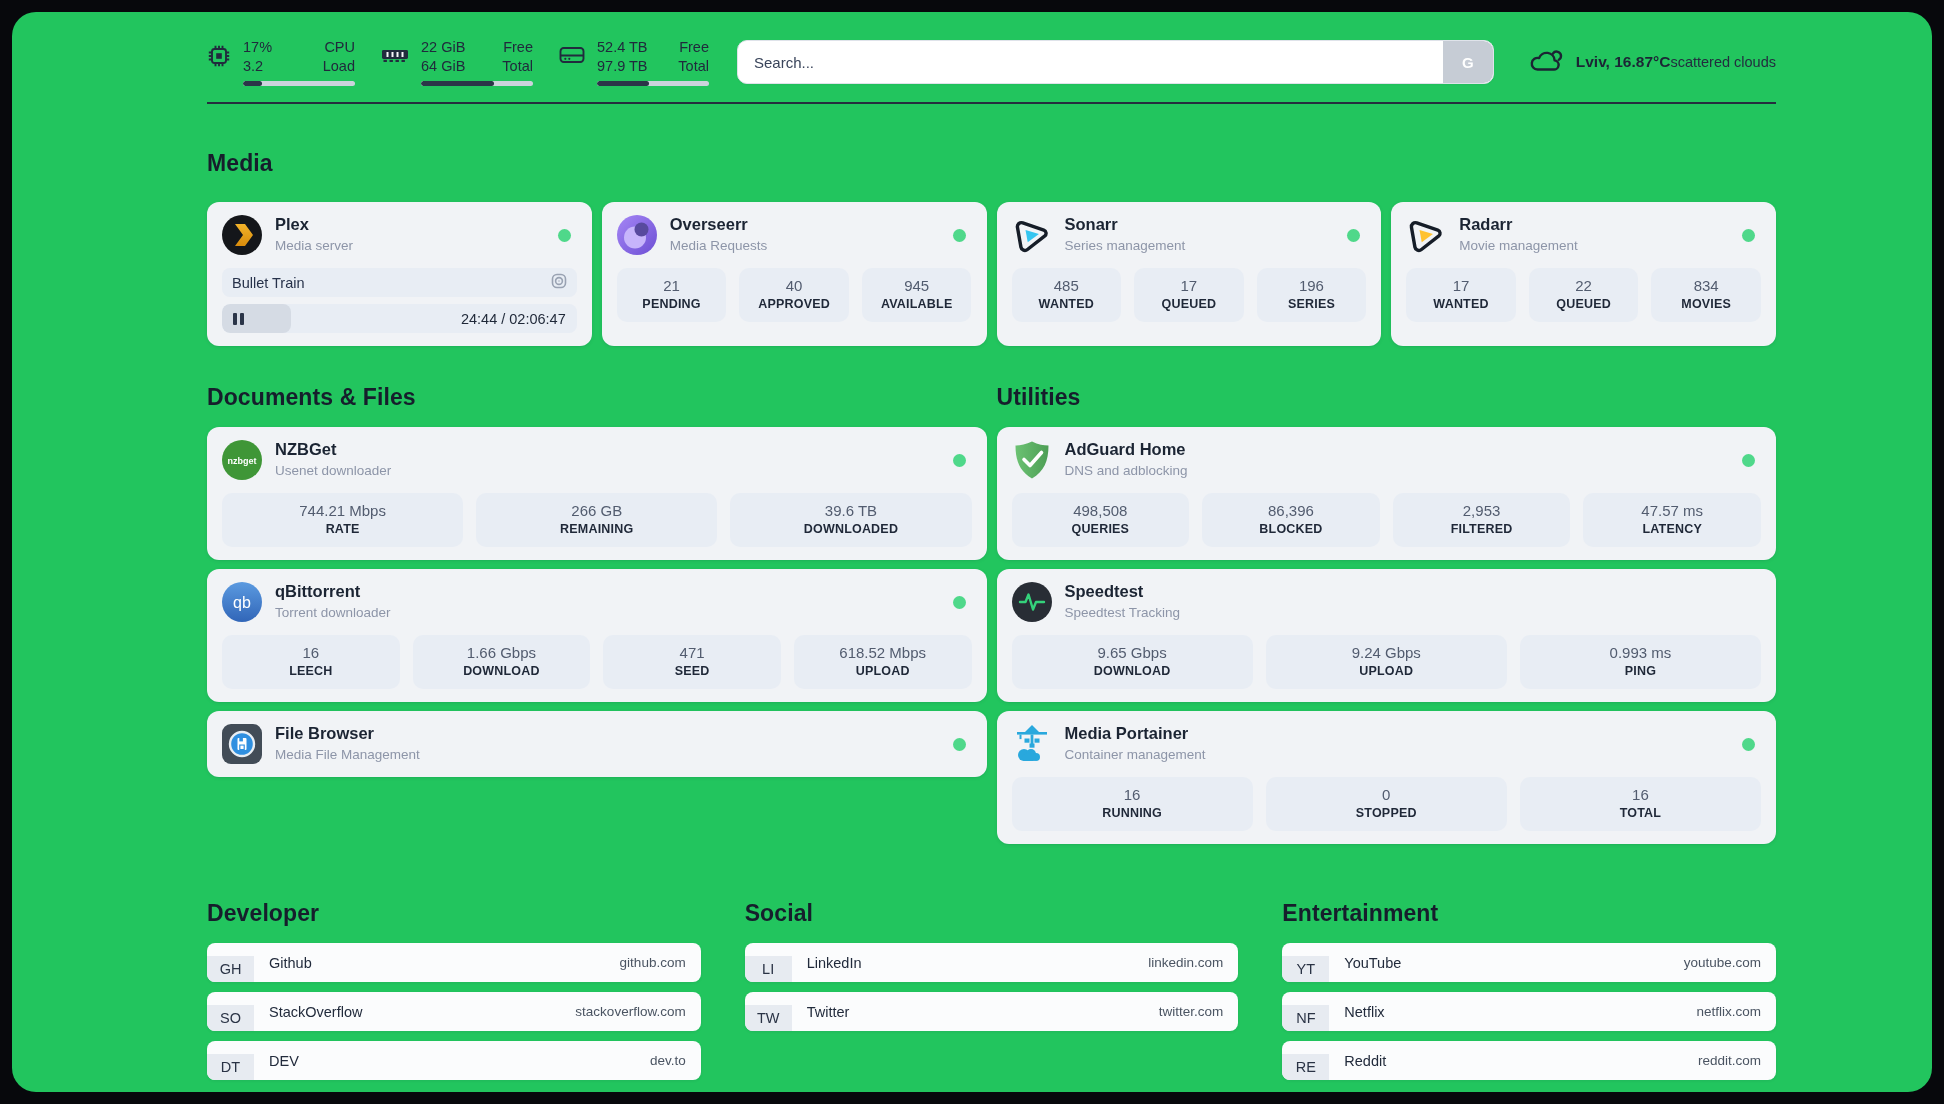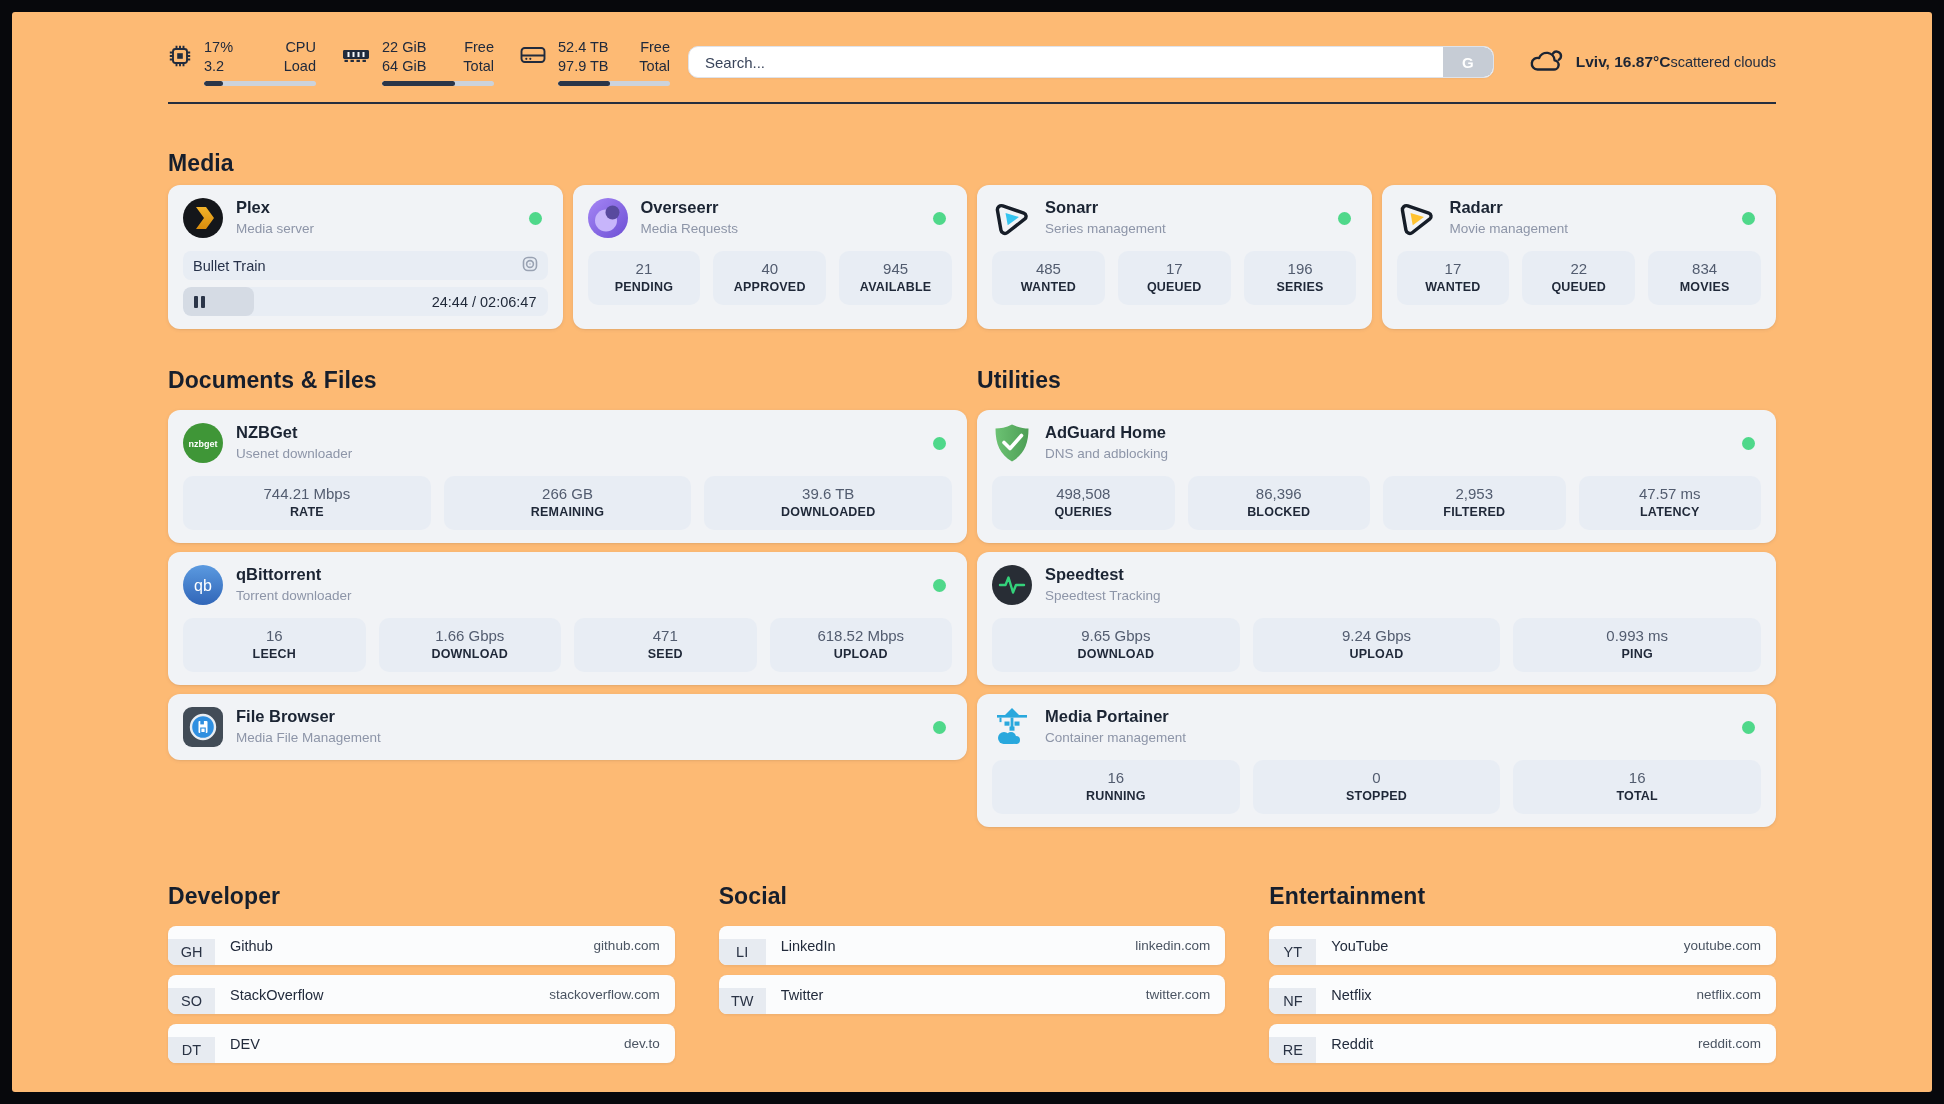--- a/index.html
+++ b/index.html
@@ -4,40 +4,41 @@
 <style>
   * { margin: 0; padding: 0; box-sizing: border-box; }
   html, body { width: 1944px; height: 1104px; }
   body {
     background: #07080c;
     font-family: "Liberation Sans", "DejaVu Sans", sans-serif;
     color: #1b2433;
   }
   .page {
     position: absolute; inset: 12px;
-    background: #fdba74;
-    border-radius: 3px;
+    background: #22c55e;
+    border-radius: 24px;
     overflow: hidden;
+    padding-left: 39px;
   }
   .content { padding: 0 156px; }
 
   
   .topbar { display: flex; align-items: center; padding-top: 26px; }
   .metrics { display: flex; align-items: center; gap: 26px; }
   .metric { display: flex; align-items: flex-start; gap: 12px; }
   .metric-icon { margin-top: 6px; flex: 0 0 auto; }
   .metric-body { display: flex; flex-direction: column; }
   .metric-cols { display: flex; justify-content: space-between; gap: 18px; min-width: 112px; }
   .m-col { display: flex; flex-direction: column; line-height: 19px; font-size: 14.5px; font-weight: 500; color: #202a3c; }
   .m-col.right { text-align: right; }
   .m-bar { margin-top: 5px; height: 5px; border-radius: 3px; background: #ccd3dc; overflow: hidden; }
   .m-fill { height: 100%; border-radius: 3px; background: #2b3648; }
 
   .searchbox {
-    flex: 1; margin: 0 34px 0 18px; height: 32px;
+    flex: 1; margin: 0 34px 0 28px; height: 44px;
     background: #ffffff; border: 1.5px solid #dfe3ea; border-radius: 10px;
     display: flex; align-items: stretch; overflow: hidden;
     box-shadow: 0 1px 2px rgba(25,35,55,.04);
   }
   .search-input {
     flex: 1; border: none; outline: none; background: transparent;
     font-family: inherit; font-size: 15px; color: #202a3c; padding: 0 16px;
   }
   .search-input::placeholder { color: #39445a; opacity: 1; }
   .g-btn {
@@ -47,21 +48,21 @@
   }
   .weather { display: flex; align-items: center; gap: 12px; }
   .w-text { display: flex; flex-direction: row; line-height: 20px; }
   .w-loc { font-size: 15.5px; font-weight: 600; color: #1c2535; }
   .w-cond { font-size: 14.5px; color: #232d3f; }
 
   .divider { margin-top: 16px; border-bottom: 2.5px solid #252e3e; }
 
   
   .section-title { font-size: 23px; font-weight: 600; color: #161e2c; letter-spacing: .1px; }
-  .media-title { margin-top: 46px; margin-bottom: 8px; }
+  .media-title { margin-top: 46px; margin-bottom: 25px; }
   .media-grid { display: grid; grid-template-columns: repeat(4, 1fr); gap: 10px; }
   .two-col { display: grid; grid-template-columns: 1fr 1fr; gap: 10px; margin-top: 38px; }
   .col-head { margin-bottom: 16px; }
   .col-stack { display: flex; flex-direction: column; gap: 9px; }
 
   .card {
     background: #f1f3f6; border-radius: 12px; padding: 13px 15px;
     box-shadow: 0 1px 4px rgba(20,30,50,.07), 0 1px 1px rgba(20,30,50,.04);
   }
   .card-head { display: flex; align-items: center; gap: 13px; }

